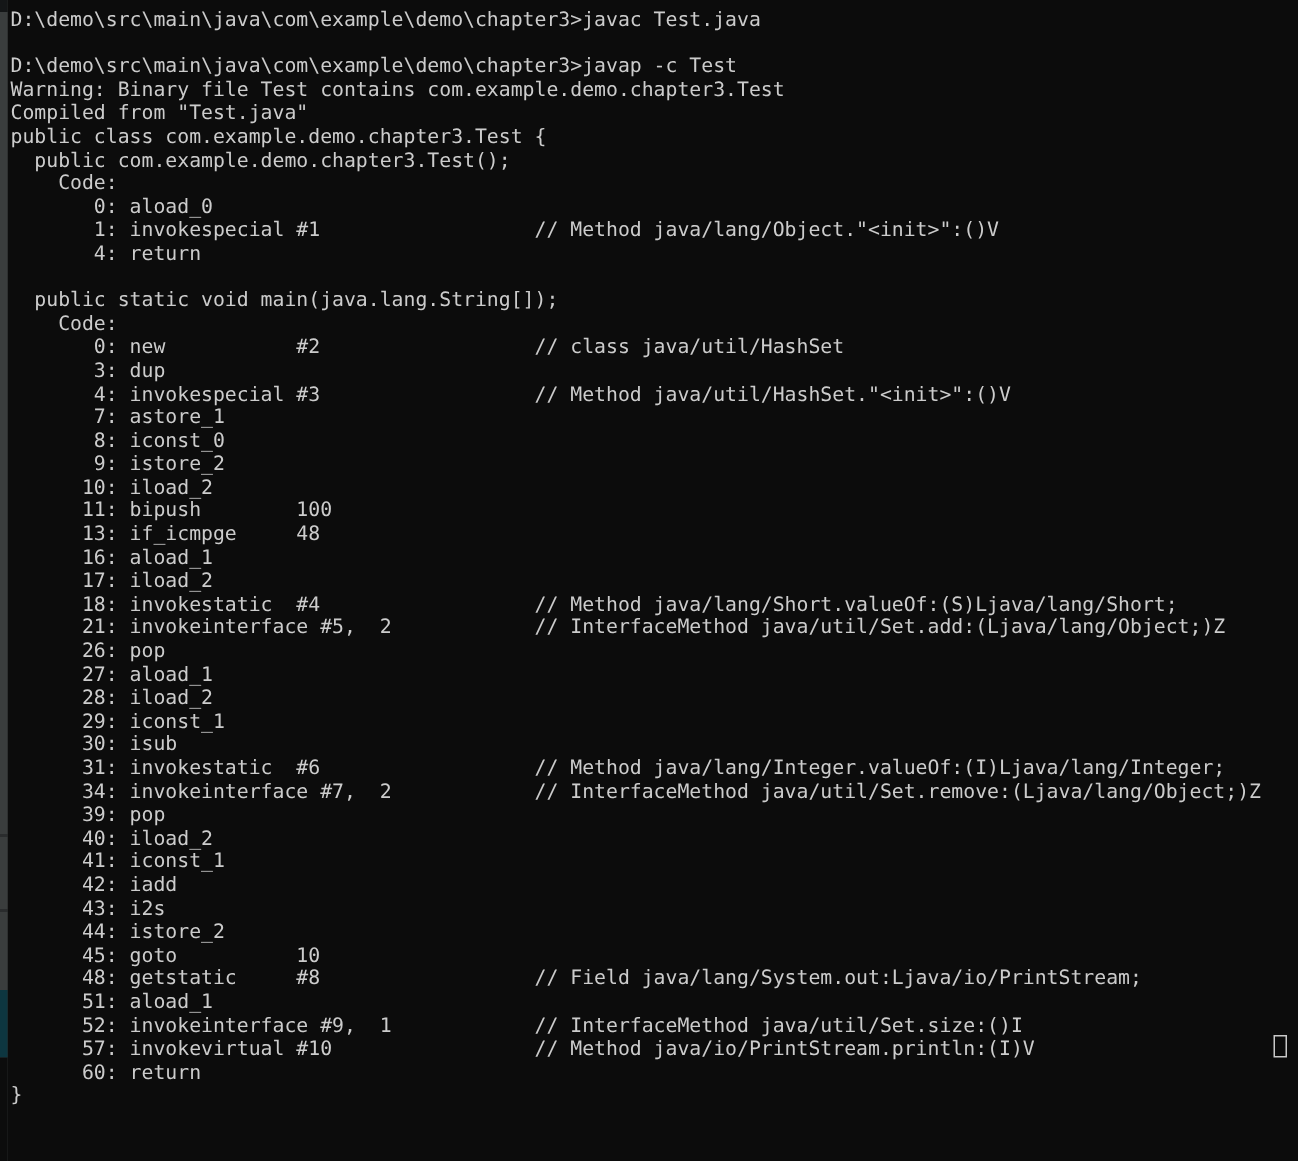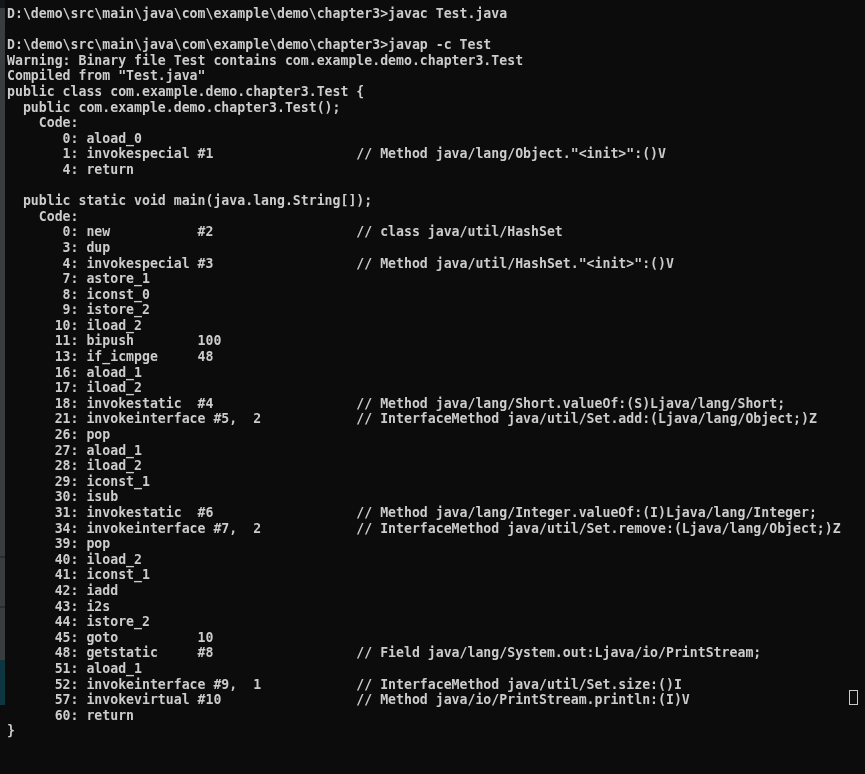--- a/index.html
+++ b/index.html
@@ -40,21 +40,20 @@
   #left-strip .seg-bottom { top: 705px;height: 69px;  background: #0c0c0c; }
 
   #console {
     position: absolute;
     left: 5px;
     top: 0;
     right: 0;
     bottom: 0;
     padding: 6px 0 0 0;
     box-sizing: border-box;
-    font-weight: bold;
   }
   pre#console-text {
     margin: 0;
     padding: 0 0 0 2px;
     color: #cccccc;
     background: transparent;
     font-family: "DejaVu Sans Mono", "Liberation Mono", monospace;
     font-size: 13.2px;
     line-height: 15.6px;
     letter-spacing: 0px;

